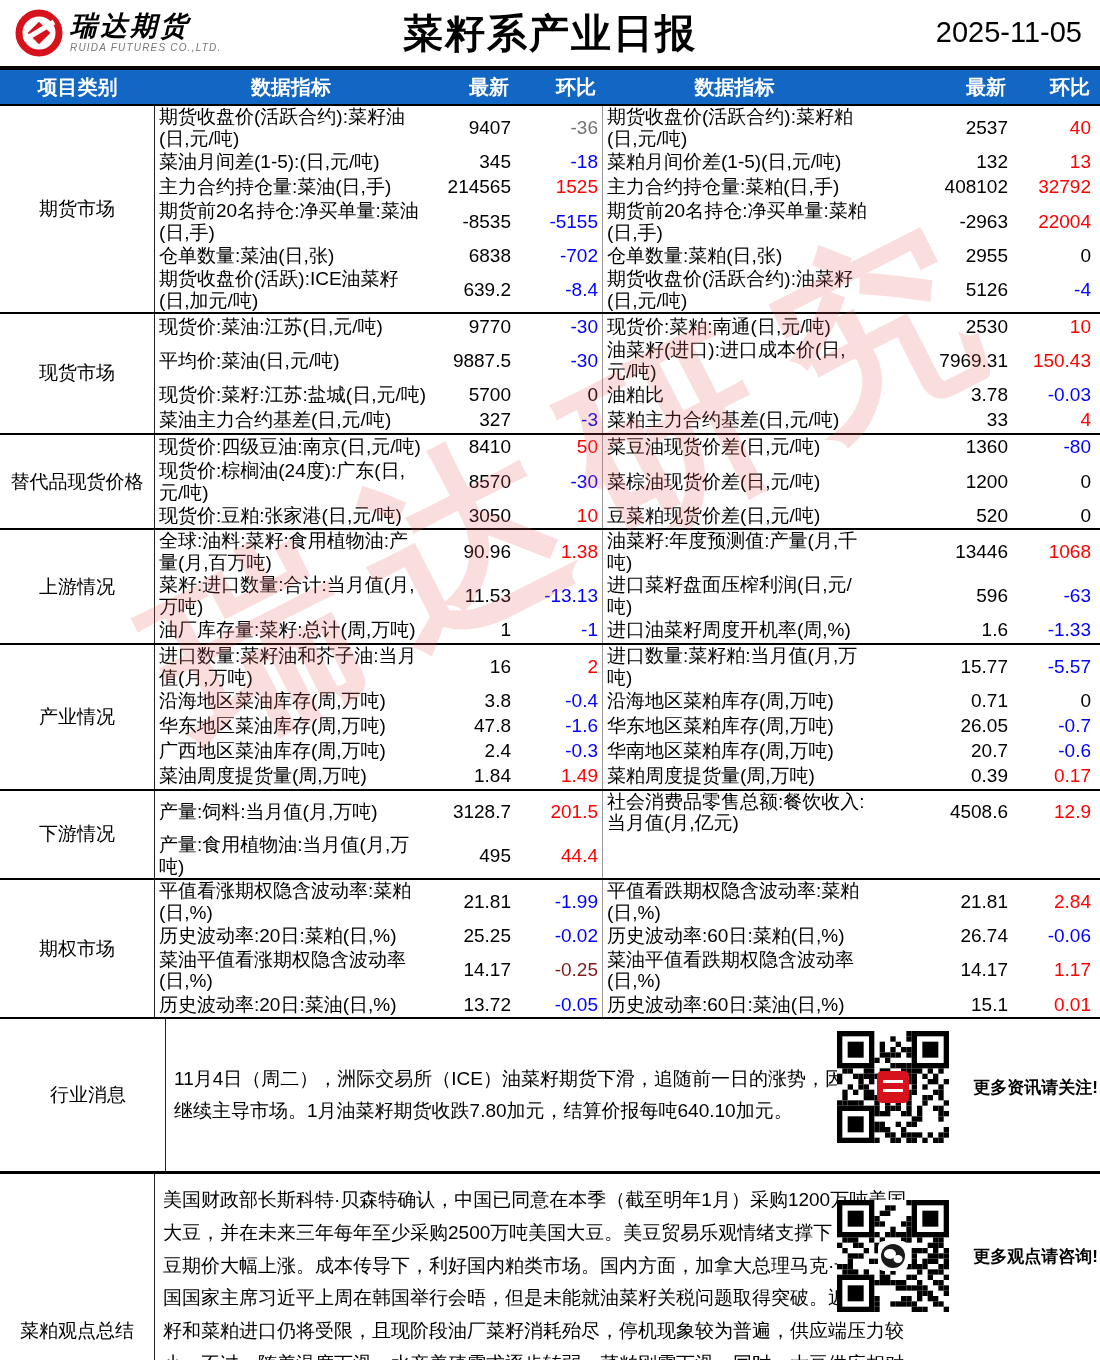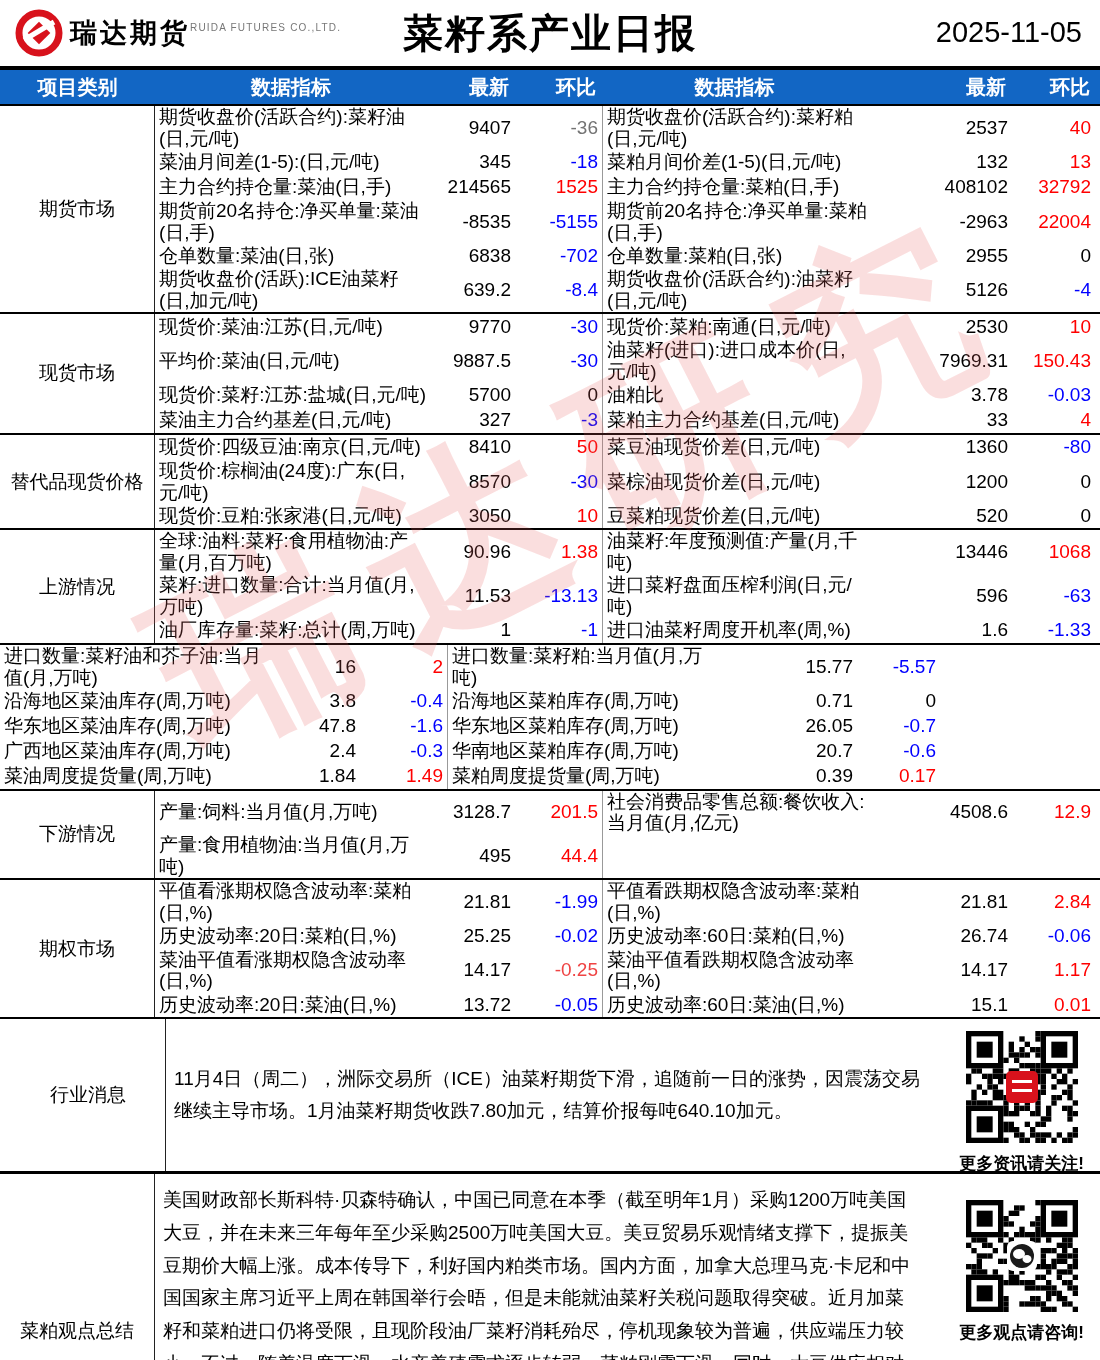--- a/index.html
+++ b/index.html
@@ -3,21 +3,21 @@
 <meta charset="utf-8">
 <style>
   html,body{margin:0;padding:0;}
   body{
     width:1100px;height:1360px;position:relative;overflow:hidden;background:#ffffff;
     font-family:"Liberation Sans","DejaVu Sans",sans-serif;color:#000;
   }
   
   .top{height:66px;position:relative;display:flex;align-items:center;}
   .logo{display:flex;align-items:center;gap:6px;padding-left:14px;}
-  .logo-txt{display:flex;flex-direction:row;line-height:1;}
+  .logo-txt{display:flex;flex-direction:column;line-height:1;font-style:italic;}
   .logo-cn{font-size:27px;font-weight:bold;letter-spacing:3px;}
   .logo-en{font-size:10px;color:#777;letter-spacing:1.2px;margin-top:3px;}
   .doc-title{position:absolute;left:0;right:0;text-align:center;font-size:40px;font-weight:bold;letter-spacing:2px;}
   .doc-date{position:absolute;right:18px;top:16px;font-size:29px;}
   .black-bar{height:4px;background:#000;}
   
   .thead{
     display:grid;grid-template-columns:155px 272px 88px 87px 265px 145px 88px;
     background:#1266c4;color:#fff;font-weight:bold;font-size:20px;height:34px;
     align-items:center;border-bottom:2px solid #000;
@@ -41,21 +41,21 @@
   .r-lab{border-left:1px solid #999;}
   .r-latest{padding-right:4px;}
   .r-chg{padding-right:9px;}
   .row.tall{min-height:36px;}
   
   .tsection{display:grid;grid-template-columns:155px 1fr;border-bottom:3px solid #000;}
   .tcontent{position:relative;padding:10px 12px 10px 8px;font-size:19px;line-height:1.72;}
   .tcontent.with-qr{padding-right:178px;display:flex;align-items:center;}
   .ts-news{min-height:152px;padding-left:11px;}
   .ts-meal{min-height:186px;}
-  .qrbox{position:absolute;right:16px;display:flex;flex-direction:column;align-items:center;gap:6px;}
+  .qrbox{position:absolute;right:2px;display:flex;flex-direction:row;align-items:center;gap:24px;}
   .qr-news{top:12px;}
   .qr-meal{top:26px;}
   .qr-caption{font-size:17px;font-weight:bold;}
   
   .watermark{
     position:absolute;left:170px;top:560px;z-index:4;pointer-events:none;
     font-size:195px;font-weight:bold;letter-spacing:36px;color:#e95f5f;opacity:0.20;
     transform:rotate(-27deg);transform-origin:left center;white-space:nowrap;
   }
 </style>
@@ -233,20 +233,21 @@
           <div class="lab">油厂库存量:菜籽:总计(周,万吨)</div>
           <div class="num l-latest">1</div>
           <div class="num l-chg" style="color: rgb(0, 0, 255);">-1</div>
           <div class="lab r-lab">进口油菜籽周度开机率(周,%)</div>
           <div class="num r-latest">1.6</div>
           <div class="num r-chg" style="color: rgb(0, 0, 255);">-1.33</div>
         </div>
       </div>
     </div>
     <div class="section">
+      <div class="cat">产业情况</div>
       <div class="rows">
         <div class="row">
           <div class="lab">进口数量:菜籽油和芥子油:当月值(月,万吨)</div>
           <div class="num l-latest">16</div>
           <div class="num l-chg" style="color: rgb(255, 0, 0);">2</div>
           <div class="lab r-lab">进口数量:菜籽粕:当月值(月,万吨)</div>
           <div class="num r-latest">15.77</div>
           <div class="num r-chg" style="color: rgb(0, 0, 255);">-5.57</div>
         </div>
         <div class="row">
@@ -319,21 +320,21 @@
           <div class="lab">历史波动率:20日:菜粕(日,%)</div>
           <div class="num l-latest">25.25</div>
           <div class="num l-chg" style="color: rgb(0, 0, 255);">-0.02</div>
           <div class="lab r-lab">历史波动率:60日:菜粕(日,%)</div>
           <div class="num r-latest">26.74</div>
           <div class="num r-chg" style="color: rgb(0, 0, 255);">-0.06</div>
         </div>
         <div class="row">
           <div class="lab">菜油平值看涨期权隐含波动率(日,%)</div>
           <div class="num l-latest">14.17</div>
-          <div class="num l-chg" style="color: #ef4444;">-0.25</div>
+          <div class="num l-chg" style="color: #7f1d1d;">-0.25</div>
           <div class="lab r-lab">菜油平值看跌期权隐含波动率(日,%)</div>
           <div class="num r-latest">14.17</div>
           <div class="num r-chg" style="color: rgb(255, 0, 0);">1.17</div>
         </div>
         <div class="row">
           <div class="lab">历史波动率:20日:菜油(日,%)</div>
           <div class="num l-latest">13.72</div>
           <div class="num l-chg" style="color: rgb(0, 0, 255);">-0.05</div>
           <div class="lab r-lab">历史波动率:60日:菜油(日,%)</div>
           <div class="num r-latest">15.1</div>

